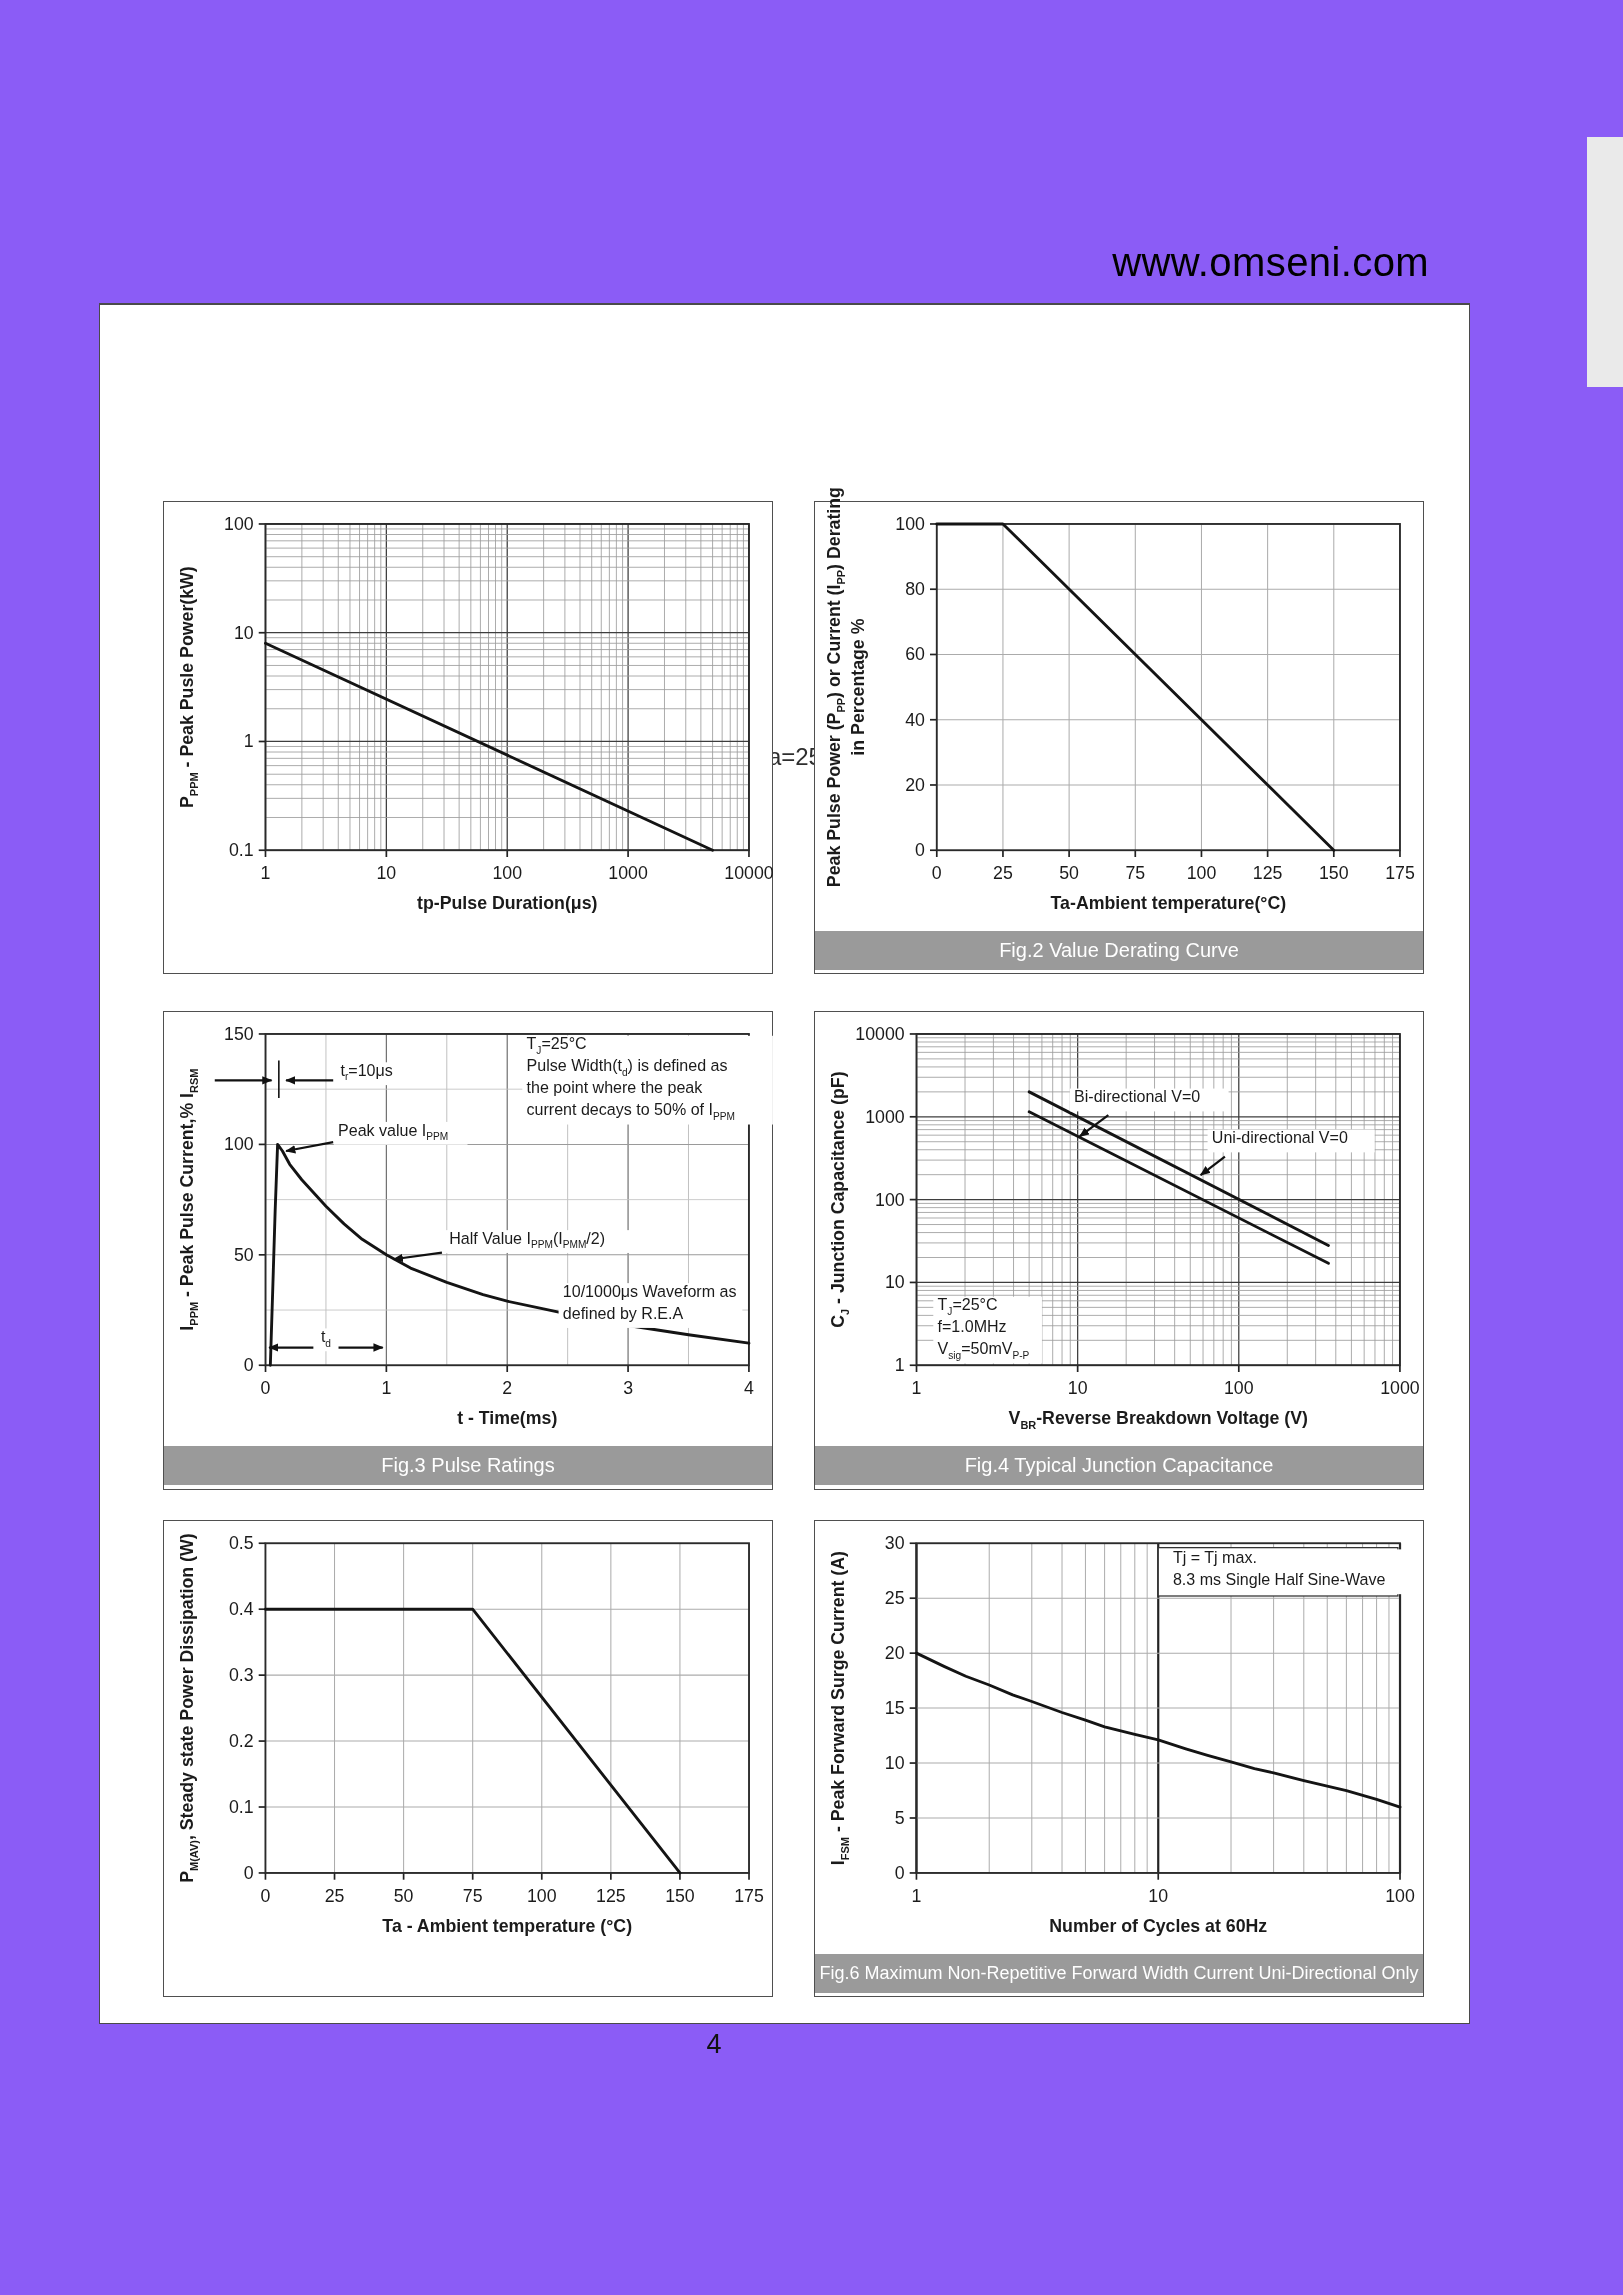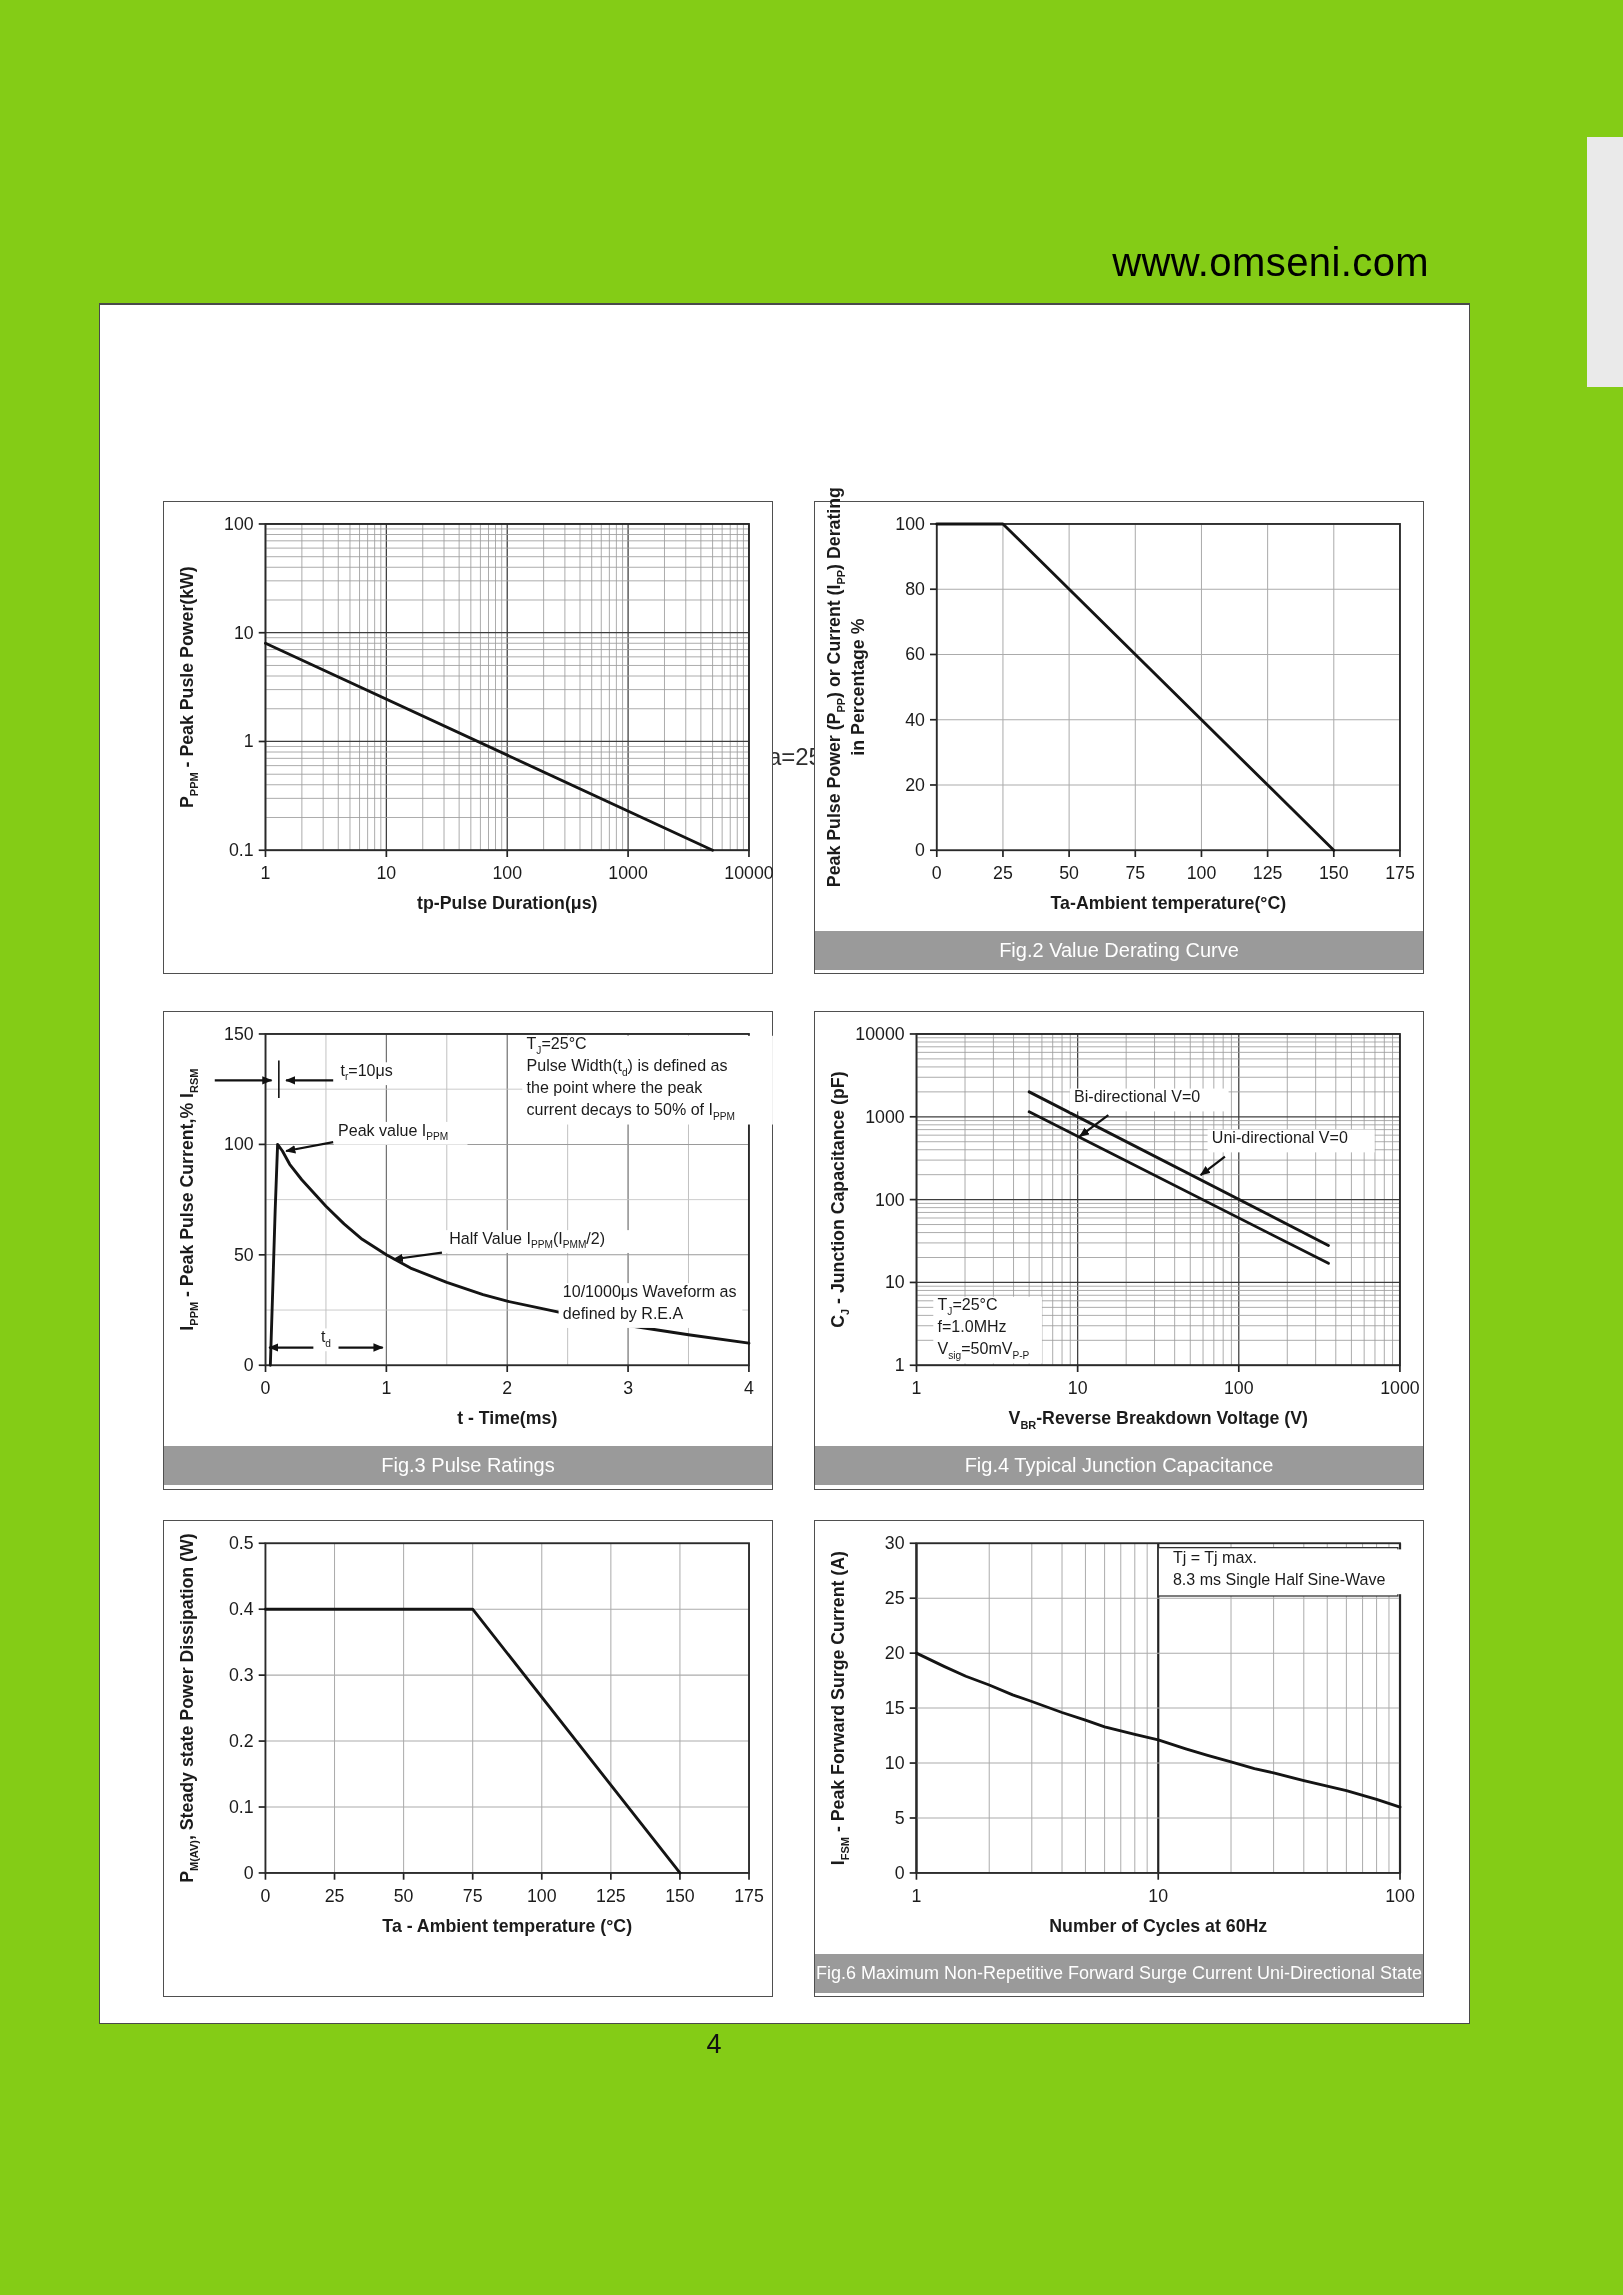--- a/index.html
+++ b/index.html
@@ -1,16 +1,16 @@
 <!DOCTYPE html>
 <html style="font-size:13.5px"><head>
 <meta charset="utf-8">
 <style>
   html,body{margin:0;padding:0;background:#fff;}
-  #page{position:relative;width:1623px;height:2295px;background:#84cc16;overflow:hidden;
+  #page{position:relative;width:1623px;height:2295px;background:#8b5cf6;overflow:hidden;
         font-family:"Liberation Sans","DejaVu Sans",sans-serif;color:#1a1a1a;}
   .site-url{position:absolute;left:922px;top:240px;width:507px;text-align:right;
             font-size:40px;font-weight:400;letter-spacing:0.4px;color:#000;}
   .scan-strip{position:absolute;left:1587px;top:137px;width:36px;height:250px;background:#eaeaea;}
   .content-box{position:absolute;left:99px;top:303px;width:1371px;height:1721px;
                border:1.7px solid #4a4a4a;border-top-width:2.5px;box-sizing:border-box;background:#fff;}
   .logo{position:absolute;left:166px;top:345px;font-size:81px;line-height:1;font-weight:bold;
         color:#000;letter-spacing:0.8px;transform:scaleX(0.74);transform-origin:0 0;white-space:nowrap;}
   .heading-row{position:absolute;left:193px;top:436px;white-space:nowrap;}
   .heading{font-size:26px;font-weight:bold;color:#333;}
@@ -478,19 +478,19 @@
           <path d="M120.0,156.0 L152.6,171.6 L178.4,183.3 L206.1,193.7 L233.8,205.4 L256.5,213.2 L292.2,226.2 L319.9,235.3 L342.6,243.1 L378.3,252.2 L406.0,258.7 L438.6,269.1 L464.4,276.9 L492.1,284.7 L519.8,292.5 L542.5,297.7 L578.2,306.8 L605.9,313.3 L628.6,318.5 L664.3,328.9 L692.0,338.0" fill="none" stroke="#141414" stroke-width="3.4" stroke-linejoin="round" stroke-linecap="round"></path>
           <defs>
             <marker id="fig6ah" markerWidth="14" markerHeight="12" refX="11" refY="5" orient="auto" markerUnits="userSpaceOnUse">
               <path d="M0,0 L12,5 L0,10 Z" fill="#111"></path>
             </marker>
           </defs>
           <rect x="418.3595823411329" y="33.250000000000036" width="286.64" height="53" fill="#ffffff"></rect>
           <text x="423.3595823411329" y="49.400000000000034" text-anchor="start" font-size="19" fill="#1b1b1b"><tspan>Tj = Tj max.</tspan></text>
           <text x="423.3595823411329" y="75.40000000000003" text-anchor="start" font-size="19" fill="#1b1b1b"><tspan>8.3 ms Single Half Sine-Wave</tspan></text>
         </svg>
-      <div class="caption caption-sm">Fig.6 Maximum Non-Repetitive Forward Surge Current Uni-Directional State</div>
+      <div class="caption caption-sm">Fig.6 Maximum Non-Repetitive Forward Width Current Uni-Directional Only</div>
     </div>
   </div>
 
   <div class="page-number">4</div>
 </div>
 
 
 </body></html>

